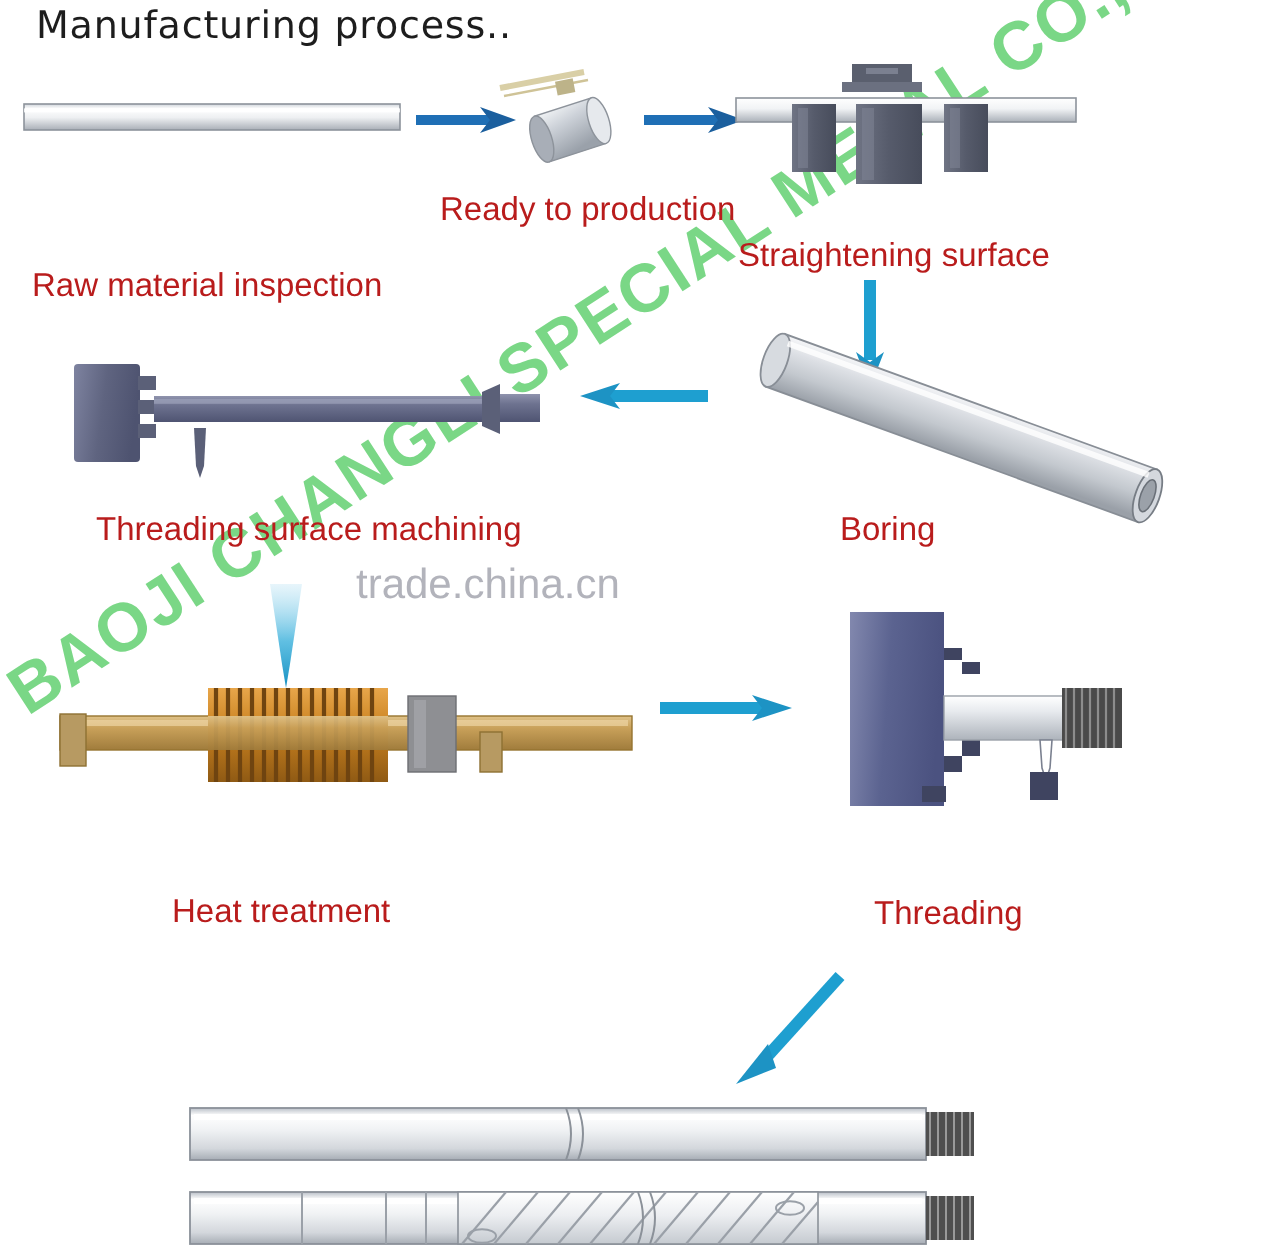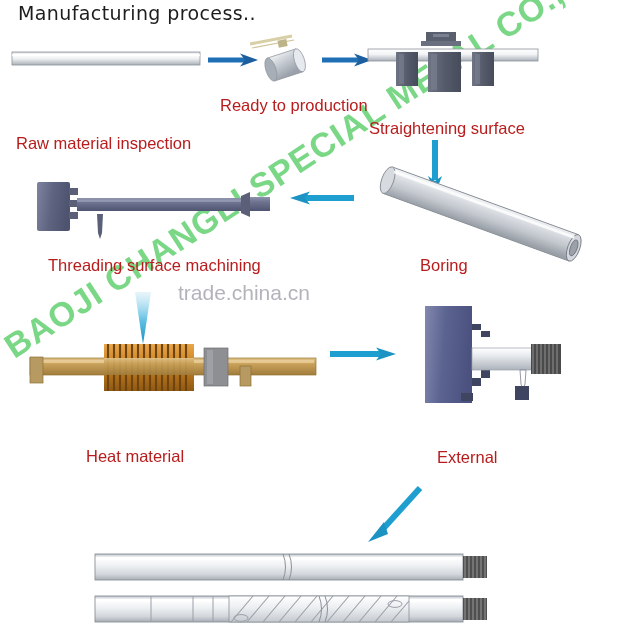--- a/index.html
+++ b/index.html
@@ -332,22 +332,22 @@
         <line x1="126" y1="46" x2="126" y2="76"></line>
           <line x1="130" y1="46" x2="130" y2="76"></line>
         <line x1="134" y1="46" x2="134" y2="76"></line>
       </g>
 
       <polygon points="97,72 103,72 102,86 100,92 98,86" fill="#ffffff" stroke="#7b8190" stroke-width="0.8"></polygon>
       <rect x="92" y="88" width="14" height="14" fill="#3f4460"></rect>
     </svg>
   </div>
 
-  <div class="caption" style="left:86px;  top:447px;">Heat material</div>
-  <div class="caption" style="left:437px; top:448px;">External</div>
+  <div class="caption" style="left:86px;  top:447px;">Heat treatment</div>
+  <div class="caption" style="left:437px; top:448px;">Threading</div>
 
   <div class="art" style="left:362px; top:484px;">
     <svg width="70" height="62" viewBox="0 0 70 62">
       <path d="M58 4 L20 46" stroke="#1e9fd0" stroke-width="6"></path>
       <path d="M6 58 L26 50 L22 38 Z" fill="#1d93c4"></path>
     </svg>
   </div>
 
   <div class="art" style="left:95px; top:548px;">
     <svg width="455" height="78" viewBox="0 0 455 78">

